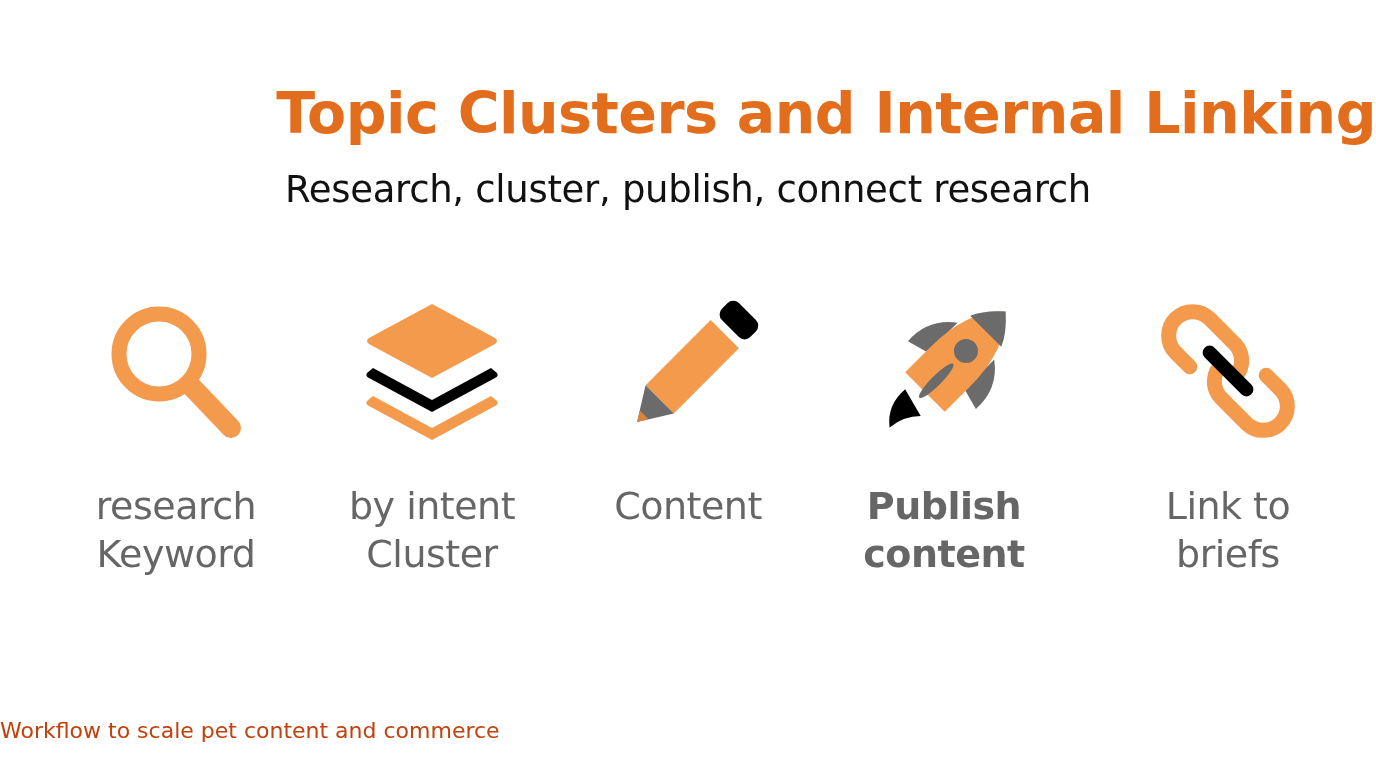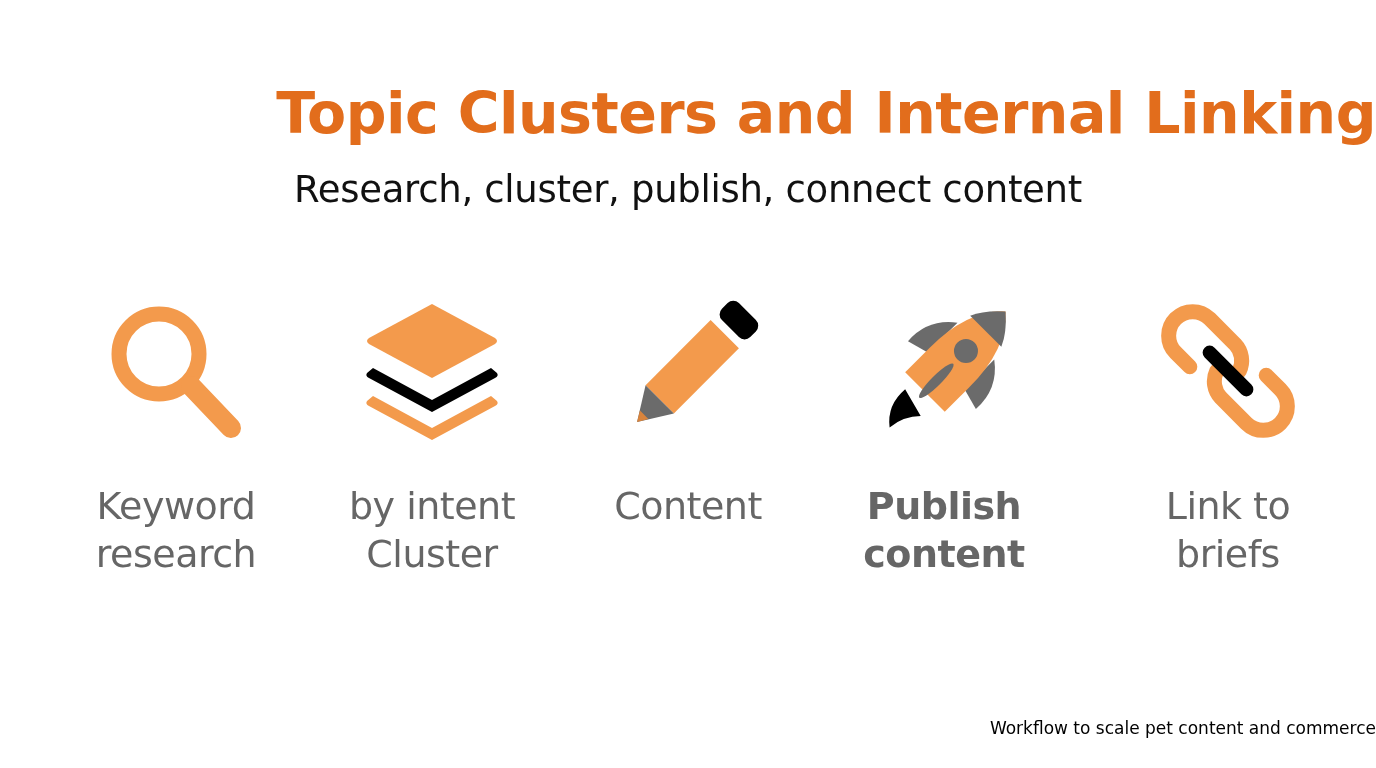--- a/index.html
+++ b/index.html
@@ -19,38 +19,38 @@
     }
     .step {
       position: absolute; top: 296px; width: 256px; text-align: center;
     }
     .step .icon { width: 150px; height: 150px; margin: 0 auto; display: block; }
     .step .label {
       margin-top: 36px; font-family: "DejaVu Sans", sans-serif; font-size: 38px; line-height: 48px;
       color: #666666; letter-spacing: -0.5px;
     }
     .footer {
-      position: absolute; left: 0; right: 0; top: 718px; text-align: right;
-      font-family: "DejaVu Sans", sans-serif; font-size: 17px; color: #000000;
+      position: absolute; left: 0; right: 0; top: 718px; text-align: left;
+      font-family: "DejaVu Sans", sans-serif; font-size: 22px; color: #c2410c;
     }
   </style>
 </head>
 <body>
 
 <div class="title">Topic Clusters and Internal Linking</div>
-<div class="subtitle">Research, cluster, publish, connect content</div>
+<div class="subtitle">Research, cluster, publish, connect research</div>
 
 <div class="step" style="left:48px;">
   <svg class="icon" viewBox="0 0 150 150">
     <circle cx="58" cy="58" r="40" fill="none" stroke="#f39a4c" stroke-width="15"></circle>
     <line x1="90" y1="90" x2="130" y2="132" stroke="#f39a4c" stroke-width="20" stroke-linecap="round"></line>
   </svg>
   <div class="label">
+    <div>research</div>
     <div>Keyword</div>
-    <div>research</div>
   </div>
 </div>
 
 <div class="step" style="left:304px;">
   <svg class="icon" viewBox="0 0 150 150">
     <path d="M75 8 L138 42 Q142 45 138 48 L75 82 L12 48 Q8 45 12 42 Z" fill="#f39a4c"></path>
     <path d="M16 72 L75 104 L134 72 L140 77 Q142 80 138 82 L75 116 L12 82 Q8 80 10 77 Z" fill="#000000"></path>
     <path d="M16 104 L75 136 L134 104 L140 109 Q142 112 138 114 L75 148 L12 114 Q8 112 10 109 Z" fill="#f39a4c" transform="translate(0,-4)"></path>
   </svg>
   <div class="label">

